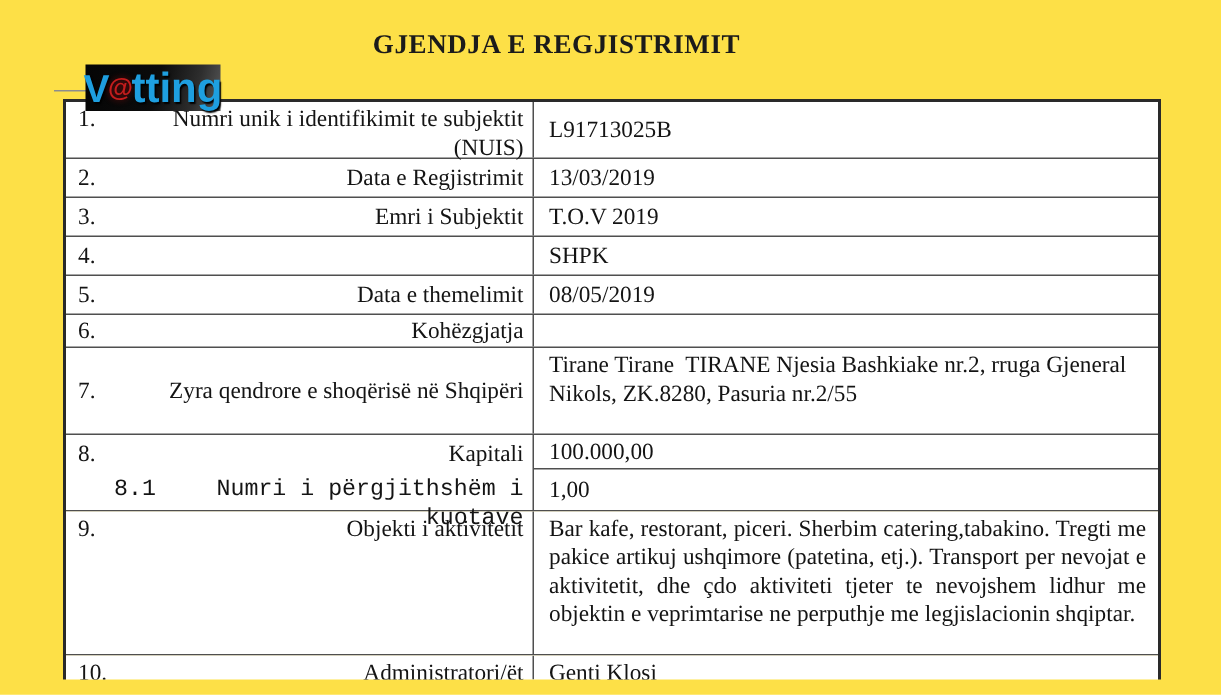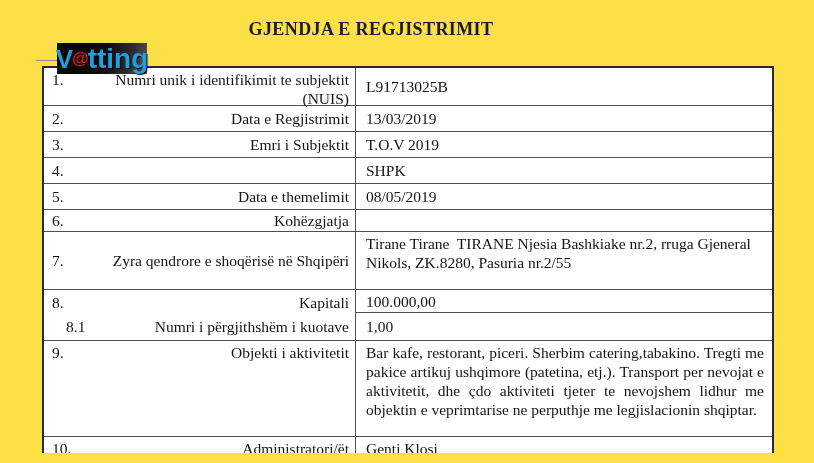--- a/index.html
+++ b/index.html
@@ -42,21 +42,21 @@
   .r2,.r3,.r4,.r5{height:26px;}
   .r6{height:22px;}
   .r7{height:58px;}
   .r8{height:51px;}
   .r9{height:96px;}
   .r10{height:16px;overflow:hidden;}
   .r9 .val{text-align:justify;}
   
   .r8 .cl{display:block;padding-top:3px;}
   .kap-line{display:flex;}
-  .kap-sub{display:flex;margin-left:14px;margin-top:5px;}
+  .kap-sub{display:flex;margin-left:24px;margin-top:5px;font-family:Liberation Mono, monospace;}
   .kap-sub .num{width:30px;}
   .r8 .cr{display:block;padding:0;}
   .sub-cell{box-sizing:border-box;padding:0 15px 0 10px;display:flex;align-items:center;}
   .sub-top{height:23px;border-bottom:1px solid #4f4f4f;}
   .sub-bottom{height:27px;}
 </style>
 </head>
 <body>
 
 <div class="page">

